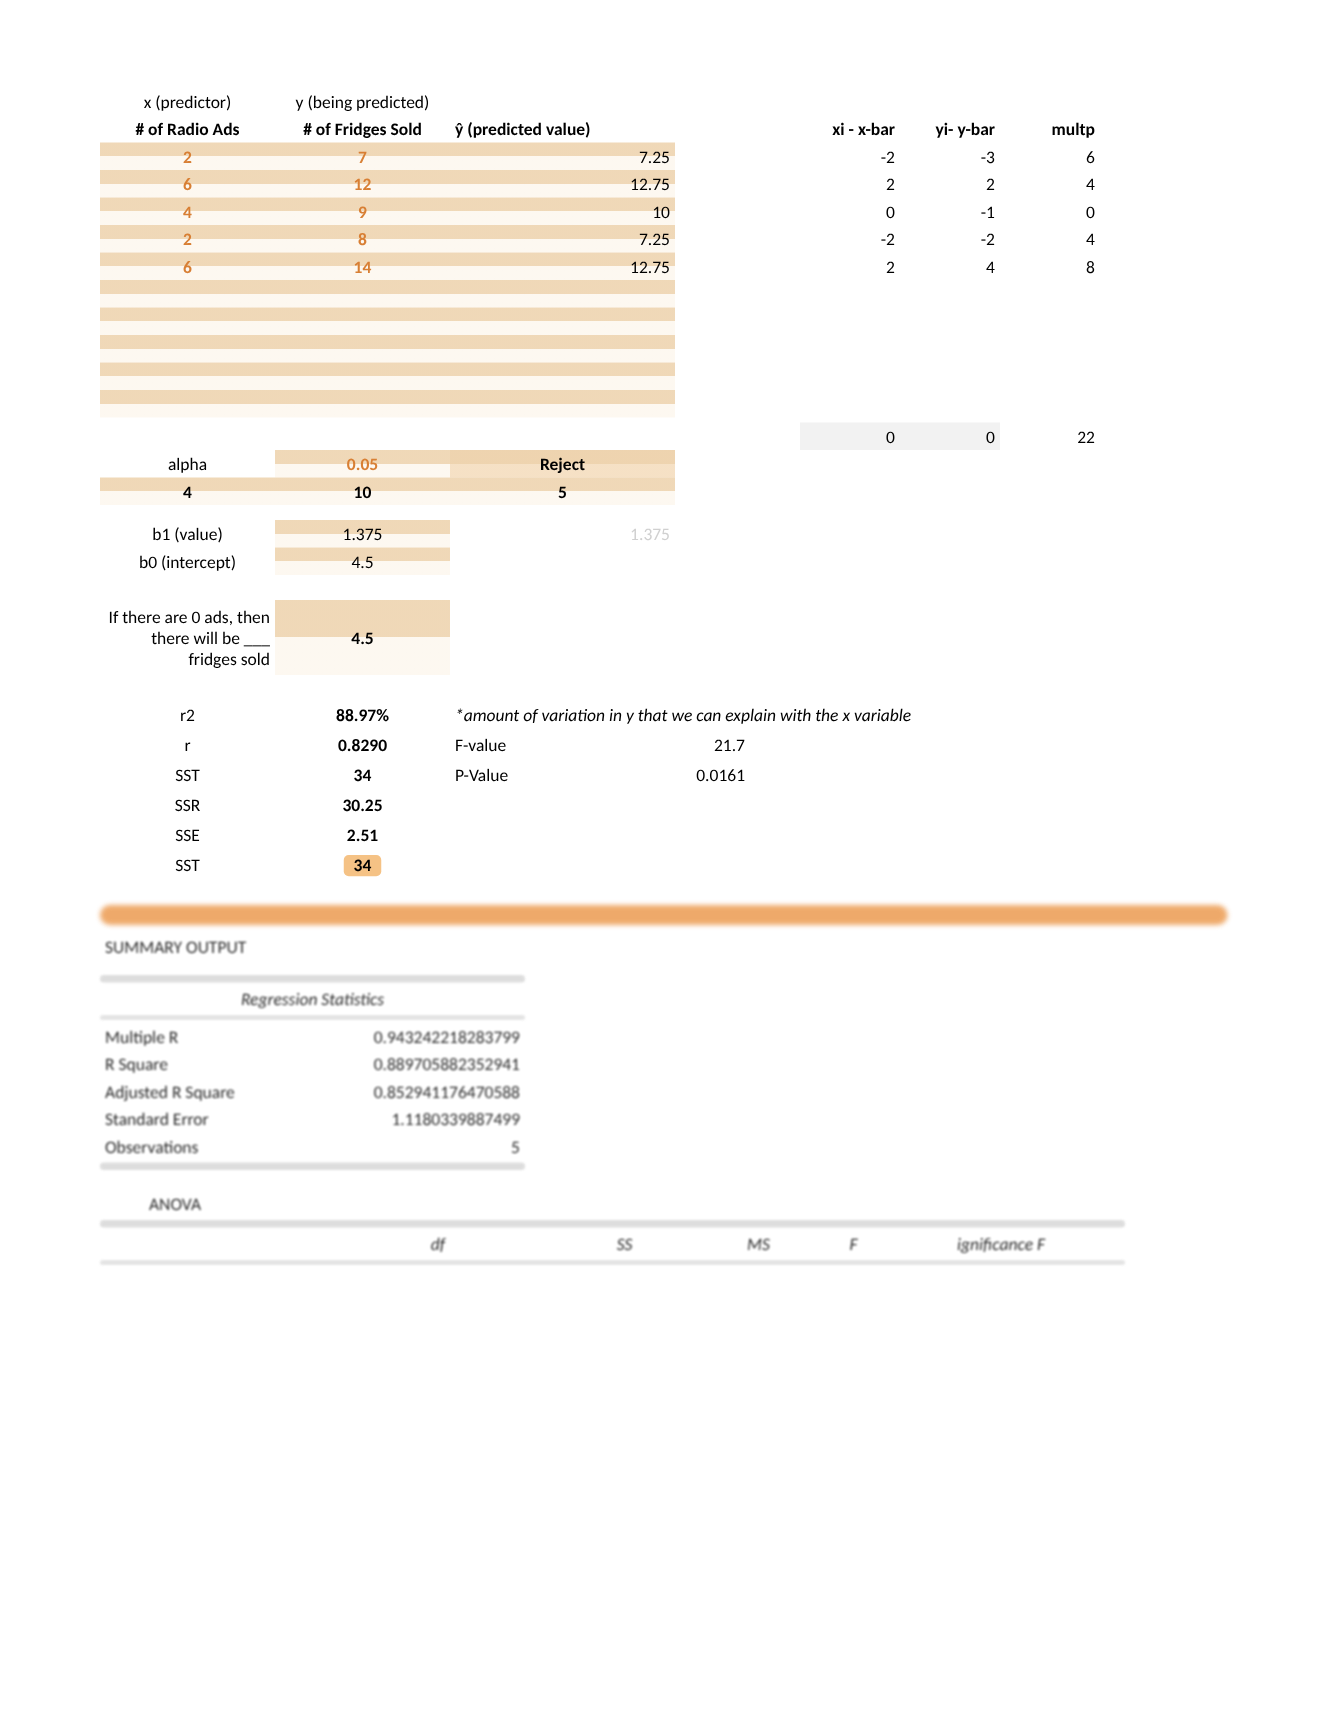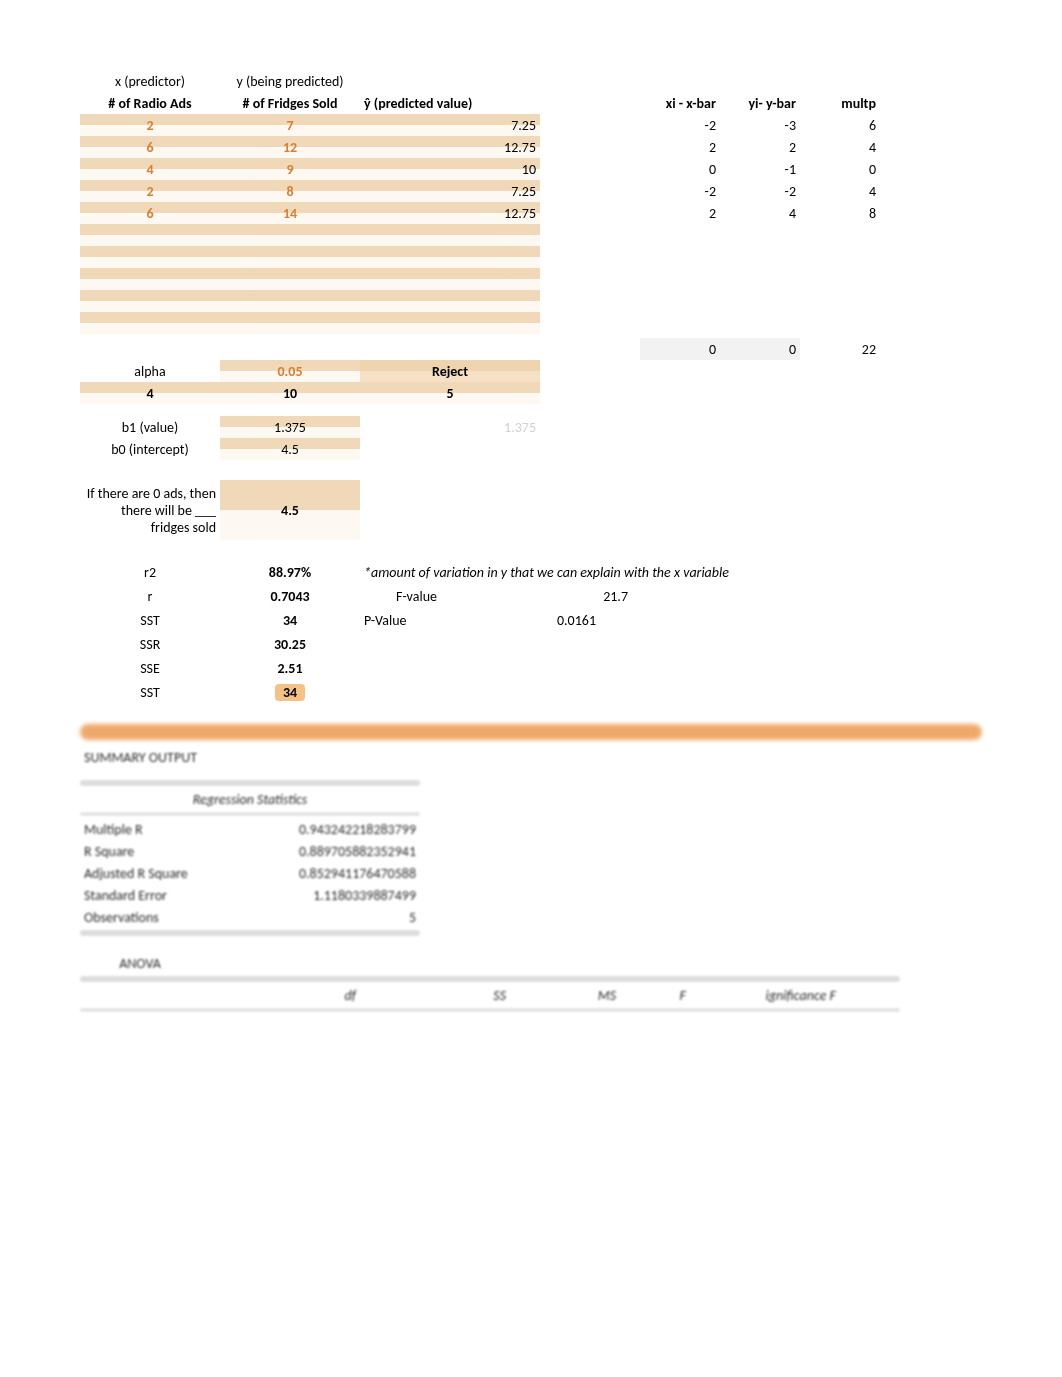--- a/index.html
+++ b/index.html
@@ -229,22 +229,22 @@
   <div style="height:20px;"></div>
 
   <div class="stats-block">
     <div class="row">
       <div class="cell col-a center">r2</div>
       <div class="cell col-b center bold">88.97%</div>
       <div class="cell" style="width:460px; justify-content:flex-start;font-style:italic;">*amount of variation in y that we can explain with the x variable</div>
     </div>
     <div class="row">
       <div class="cell col-a center">r</div>
-      <div class="cell col-b center bold">0.7043</div>
-      <div class="cell" style="width:100px; justify-content:flex-start;margin-left:32px;">F-value</div>
+      <div class="cell col-b center bold">0.8290</div>
+      <div class="cell" style="width:100px; justify-content:flex-start;">F-value</div>
       <div class="cell" style="width:140px; justify-content:flex-end;">21.7</div>
     </div>
     <div class="row">
       <div class="cell col-a center">SST</div>
       <div class="cell col-b center bold">34</div>
       <div class="cell" style="width:100px; justify-content:flex-start;">P-Value</div>
       <div class="cell" style="width:140px; justify-content:flex-end;">0.0161</div>
     </div>
     <div class="row">
       <div class="cell col-a center">SSR</div>

